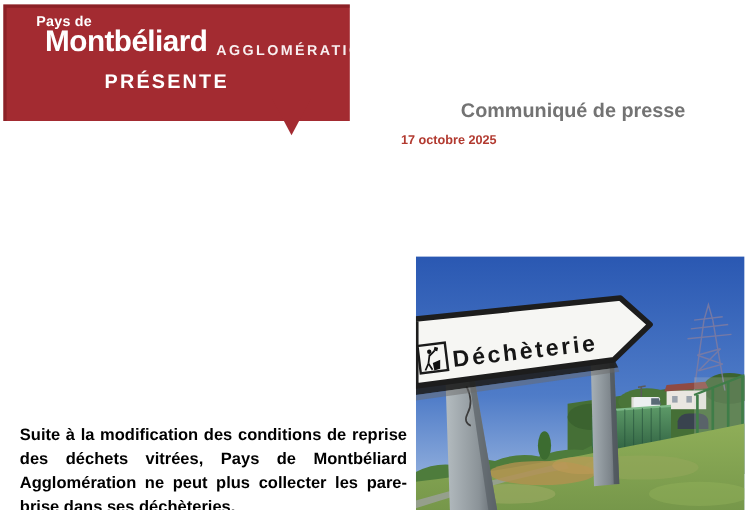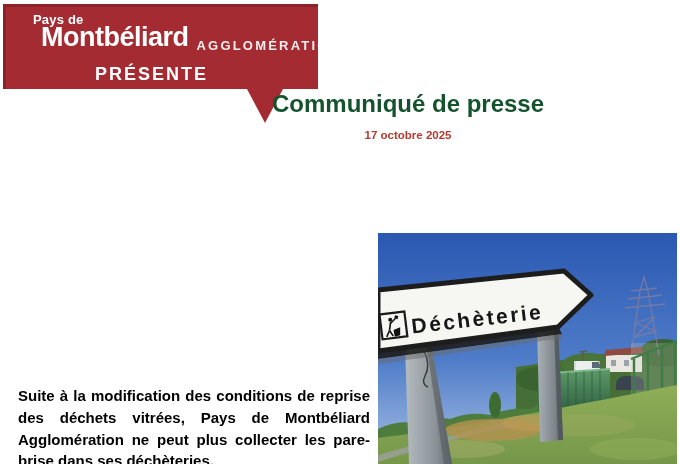--- a/index.html
+++ b/index.html
@@ -2,37 +2,37 @@
 <html><head>
 <meta charset="utf-8">
 <style>
   html,body{margin:0;padding:0;background:#ffffff;}
   .page{
     position:relative;width:680px;height:464px;background:#ffffff;overflow:hidden;
     font-family:"Liberation Sans",sans-serif;
   }
   
   .logo-box{
-    position:absolute;left:3px;top:4px;width:315px;height:85px;
+    position:absolute;left:3px;top:4px;width:315px;height:106px;
     background:#a32b31;color:#ffffff;
     box-shadow:inset 3px 3px 0 rgba(60,0,5,.22);
   }
   .logo-line1{position:absolute;left:30px;top:8px;font-size:13px;font-weight:600;letter-spacing:.2px;}
   .logo-line2{position:absolute;left:38px;top:18px;display:flex;align-items:flex-end;white-space:nowrap;}
   .logo-brand{font-size:27px;font-weight:bold;letter-spacing:-.5px;}
   .logo-suffix{font-size:13px;font-weight:700;letter-spacing:2.2px;margin-left:8px;color:rgba(255,255,255,.92);}
   .logo-line3{position:absolute;left:92px;top:60px;font-size:18px;font-weight:600;letter-spacing:2px;}
   .logo-tail{
     position:absolute;left:247px;top:89px;width:0;height:0;
     border-left:18px solid transparent;border-right:18px solid transparent;
     border-top:34px solid #a32b31;
   }
   
   .header{position:absolute;right:57px;top:90px;width:430px;text-align:right;}
-  .kicker{font-size:24px;font-weight:bold;color:#14532d;text-align:center;}
+  .kicker{font-size:18px;font-weight:bold;color:#737373;}
   .doc-title{margin-top:12px;font-size:17.5px;font-weight:bold;color:#1b1b1b;line-height:25px;}
   .doc-date{margin-top:11px;font-size:11.5px;font-weight:bold;color:#b23a30;text-align:center;}
   
   .body-text{
     position:absolute;left:18px;top:370px;width:352px;
     font-size:15px;font-weight:bold;color:#000000;line-height:21.8px;
     text-align:justify;
   }
   
   .photo{position:absolute;left:378px;top:233px;width:299px;height:231px;overflow:hidden;}

